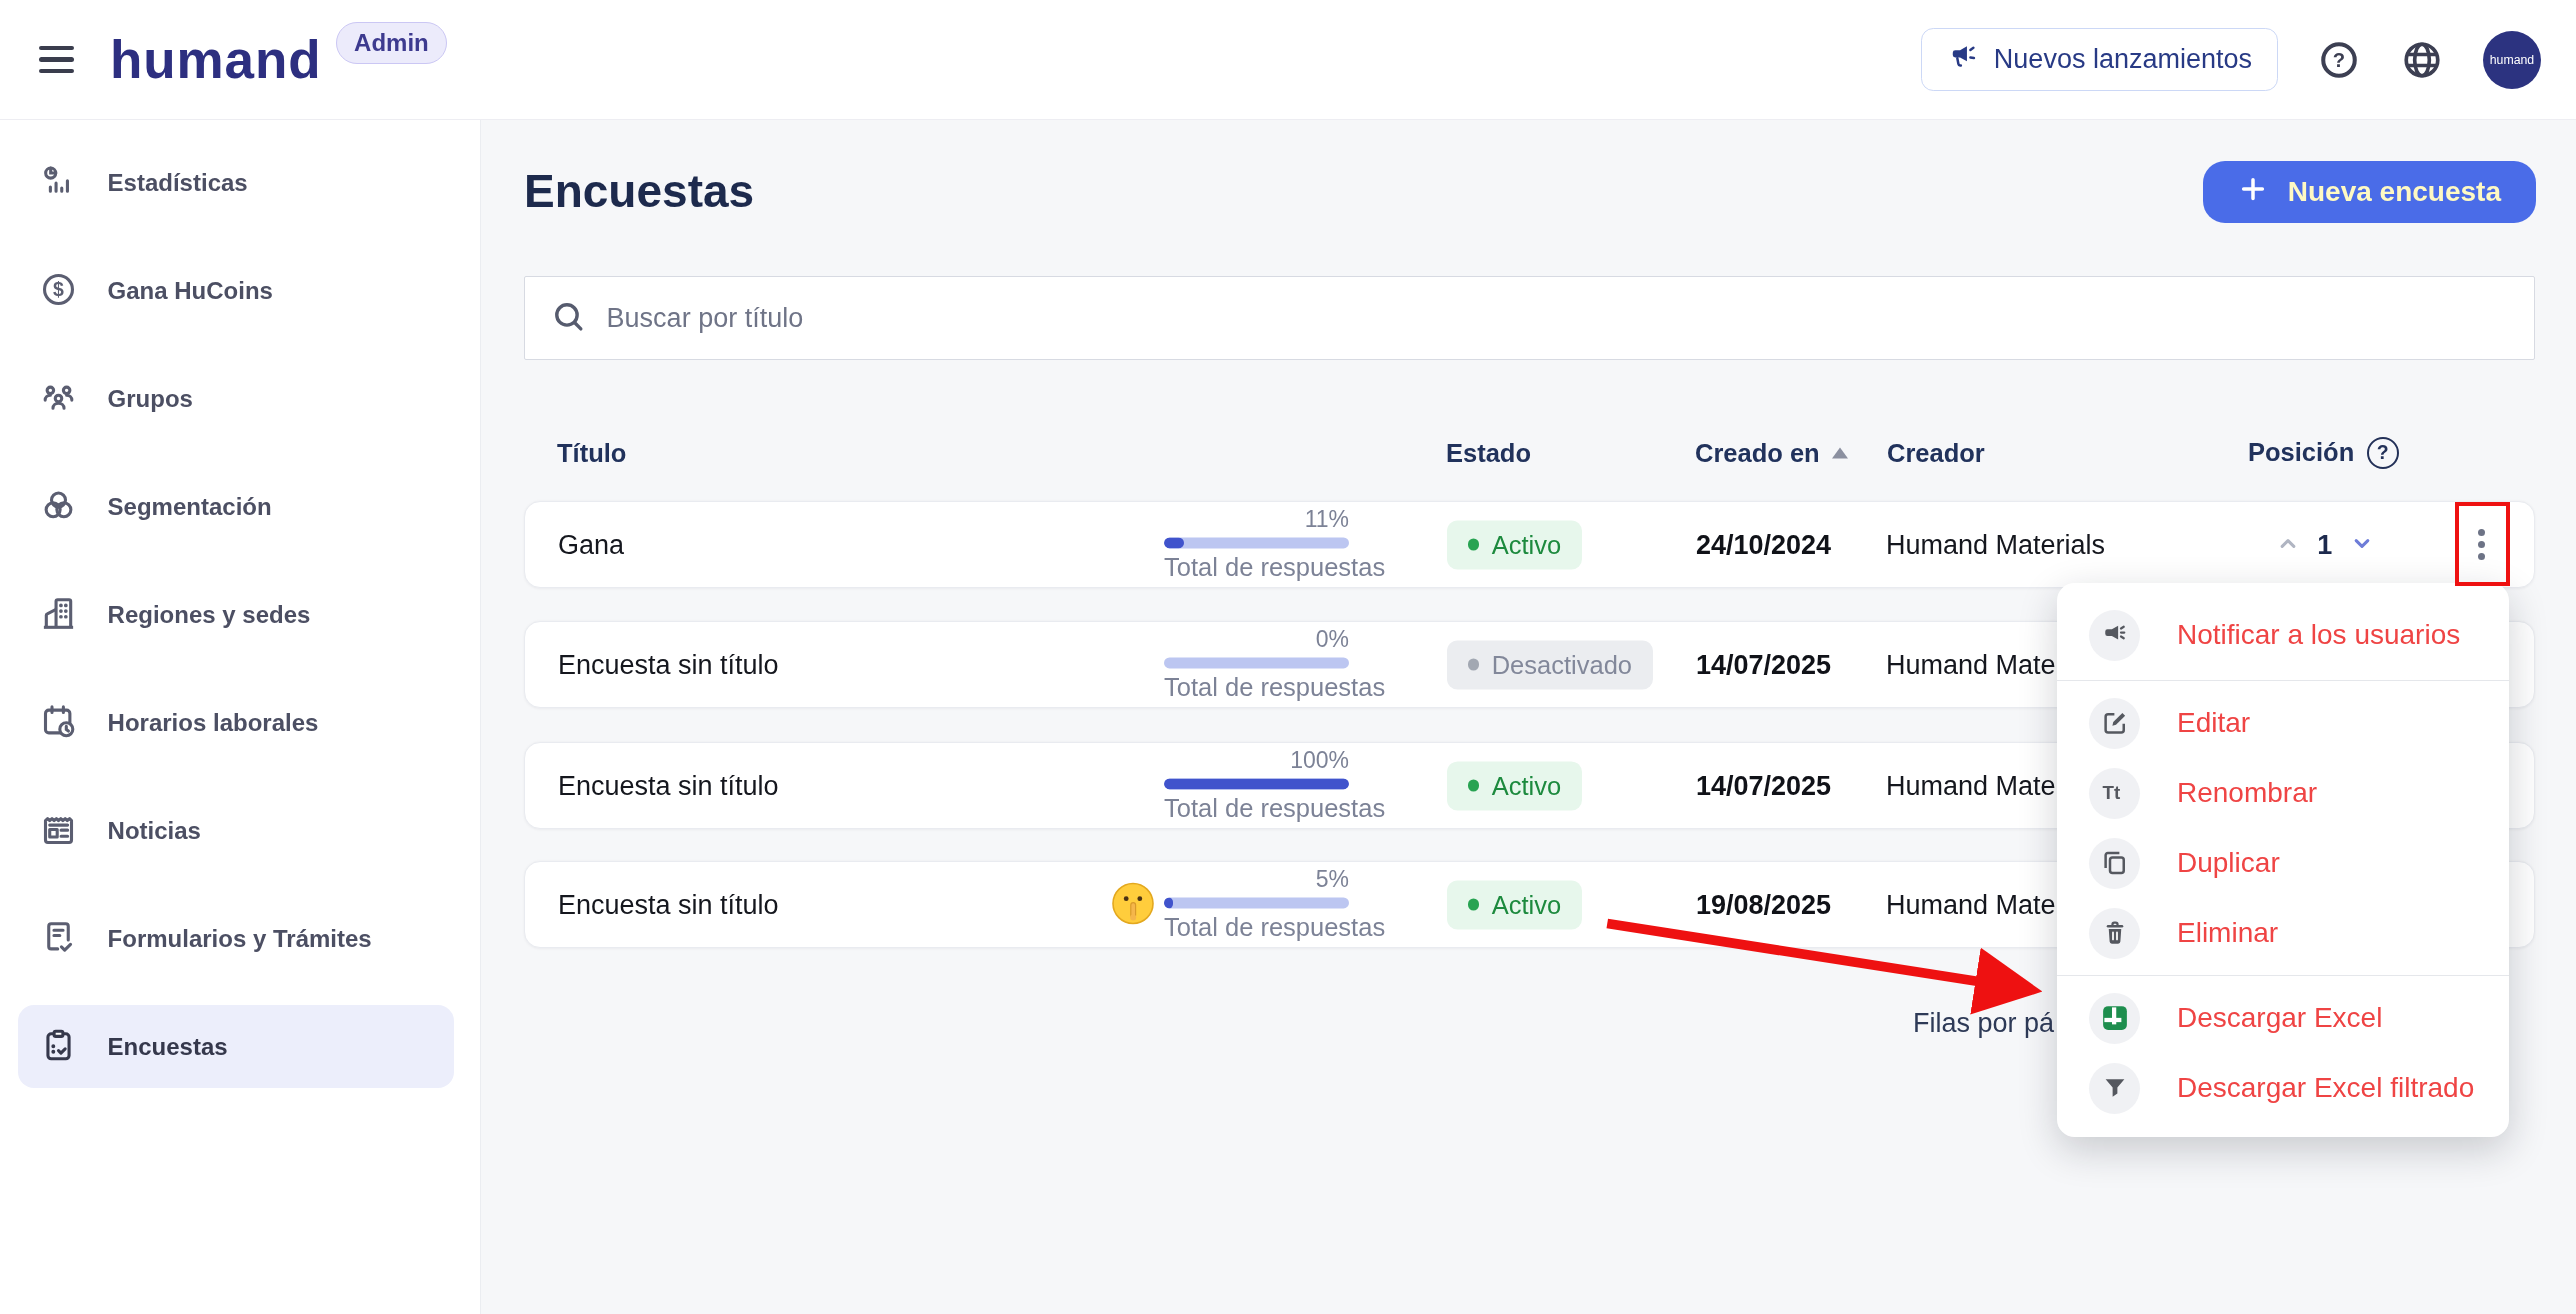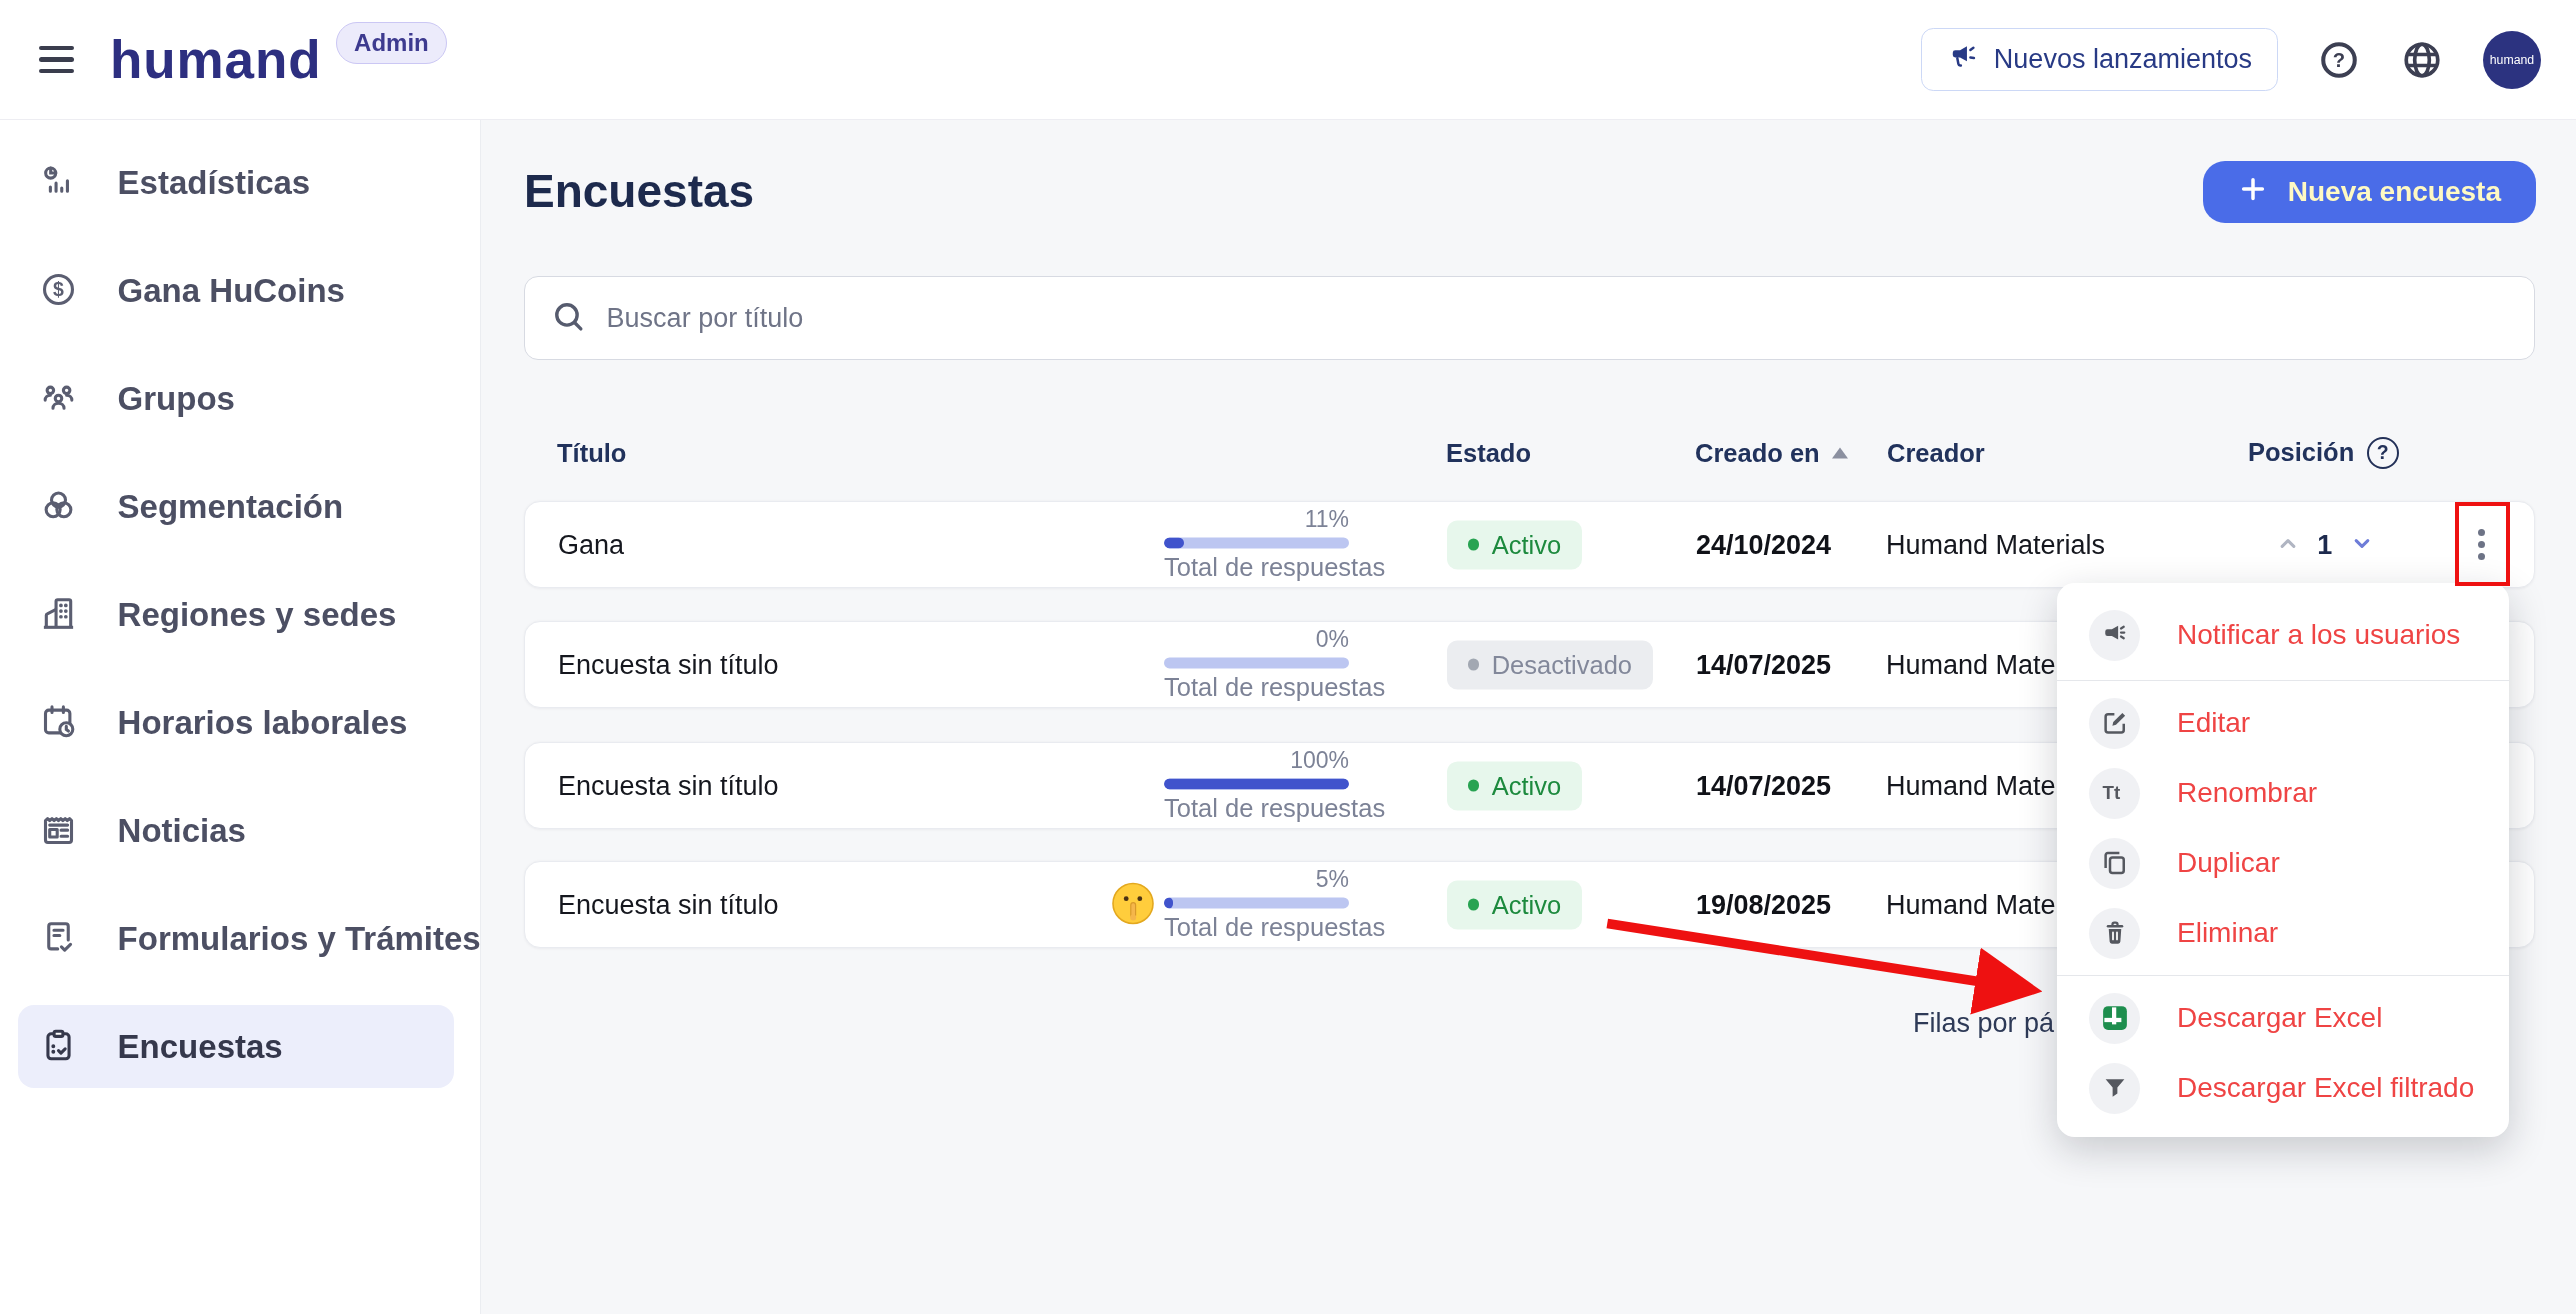--- a/index.html
+++ b/index.html
@@ -24,33 +24,33 @@
   .icon-btn{background:none;border:none;padding:0;cursor:pointer;display:flex;align-items:center;}
   .avatar{width:58px;height:58px;border-radius:50%;background:#2c3380;color:#fff;border:none;
           font-size:12.3px;display:flex;align-items:center;justify-content:center;cursor:pointer;font-family:inherit;}
 
   
   .sidebar{position:absolute;top:120px;left:0;width:481px;height:1195px;background:#fff;
            border-right:1.8px solid #ebedf1;z-index:10;}
   .sidebar ul{list-style:none;margin:0;padding:21px 0 0 0;display:flex;flex-direction:column;gap:25px;}
   .side-item{display:flex;align-items:center;height:83px;margin:0 26px 0 17.6px;padding-left:21px;
              border-radius:16px;cursor:pointer;color:#5b5e71;}
-  .side-item .s-label{margin-left:40px;font-size:33px;font-weight:700;color:#4c4f63;white-space:nowrap;}
+  .side-item .s-label{margin-left:30px;font-size:24px;font-weight:700;color:#4c4f63;white-space:nowrap;}
   .side-item.active{background:#eceefb;}
   .side-item.active .s-label{color:#35384c;}
   .side-item svg{flex:none;}
   .side-chevron{margin-left:auto;margin-right:30px;}
 
   
   .page-title{position:absolute;left:524px;top:164px;margin:0;font-size:46px;font-weight:700;color:#1d2a4d;}
   .btn-primary{position:absolute;top:161px;right:40px;height:62px;display:flex;align-items:center;gap:19.4px;
                background:#4a6ce8;color:#fef9c3;border:none;border-radius:22px;padding:0 35px;
                font-size:28px;font-weight:600;cursor:pointer;font-family:inherit;}
   .search-box{position:absolute;left:524px;top:276px;width:2011px;height:84px;background:#fff;
-              border:1.8px solid #d7dae2;border-radius:14px;display:flex;align-items:center;padding:0 25px;}
+              border:1.8px solid #d7dae2;border-radius:2px;display:flex;align-items:center;padding:0 25px;}
   .search-box input{flex:1;border:none;outline:none;font-size:27px;color:#2b2f3e;margin-left:17.6px;
                     font-family:inherit;background:transparent;}
   .search-box input::placeholder{color:#6f7487;}
 
   .thead{position:absolute;left:524px;top:419px;width:2011px;height:67px;}
   .th{position:absolute;top:50%;transform:translateY(-50%);font-size:25.5px;font-weight:700;color:#21325c;
       display:flex;align-items:center;gap:12.3px;white-space:nowrap;}
   .sort-up{width:0;height:0;border-left:8.8px solid transparent;border-right:8.8px solid transparent;
            border-bottom:11.4px solid #8b90a0;}
   .q-circle{width:32px;height:32px;border:2.6px solid #233158;border-radius:50%;display:flex;

